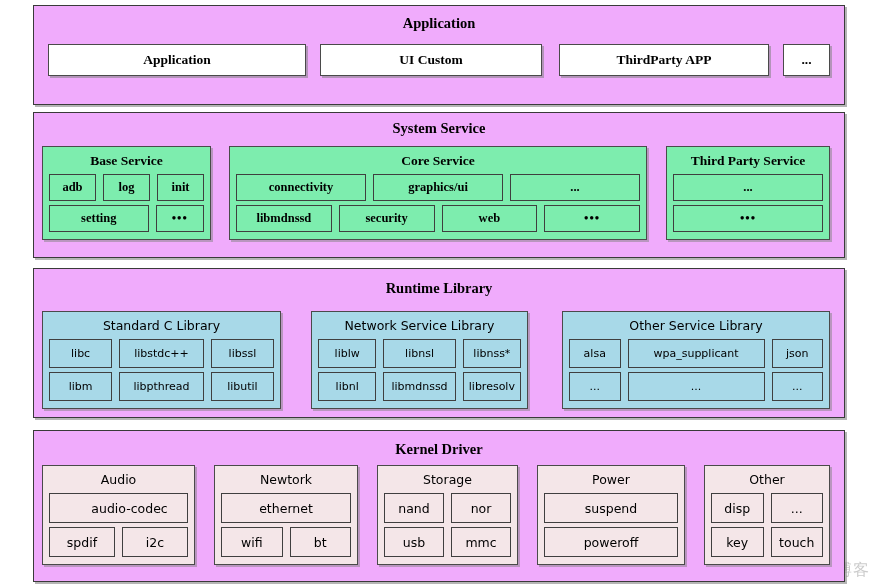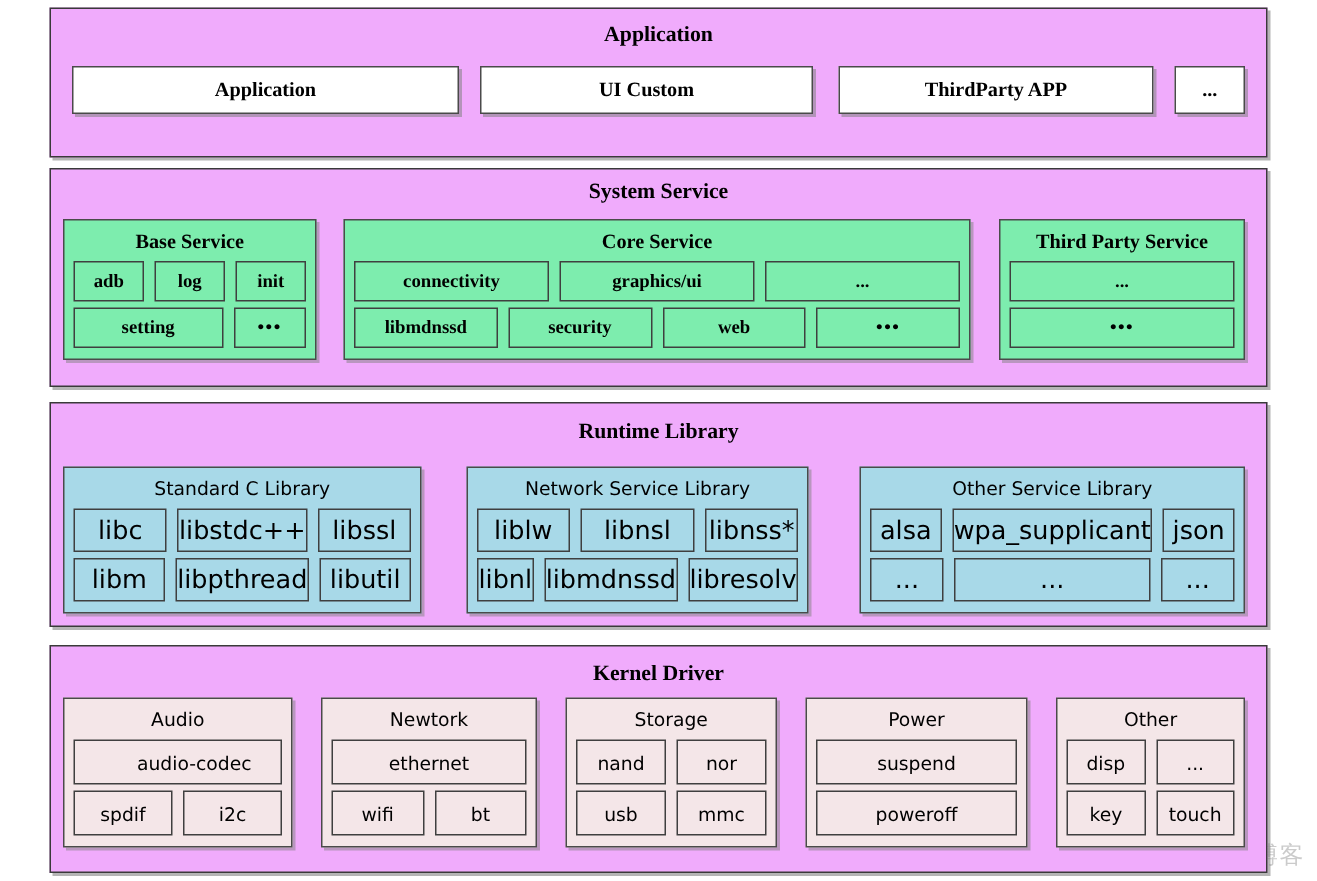--- a/index.html
+++ b/index.html
@@ -177,21 +177,21 @@
   .blue { background: #a8d9e8; }
   #runtime-groups .group-title {
     font-weight: normal;
     font-family: "DejaVu Sans", sans-serif;
     font-size: 12.5px;
   }
   #runtime-groups .cell {
     background: #a8d9e8;
     height: 29px;
     font-weight: normal;
-    font-size: 17px;
+    font-size: 11px;
     font-family: "DejaVu Sans", sans-serif;
   }
 
   
   #kernel-groups { top: 34px; }
   .pink { background: #f4e6e8; }
   #kernel-groups .group-title {
     font-weight: normal;
     font-family: "DejaVu Sans", sans-serif;
     font-size: 12.5px;

